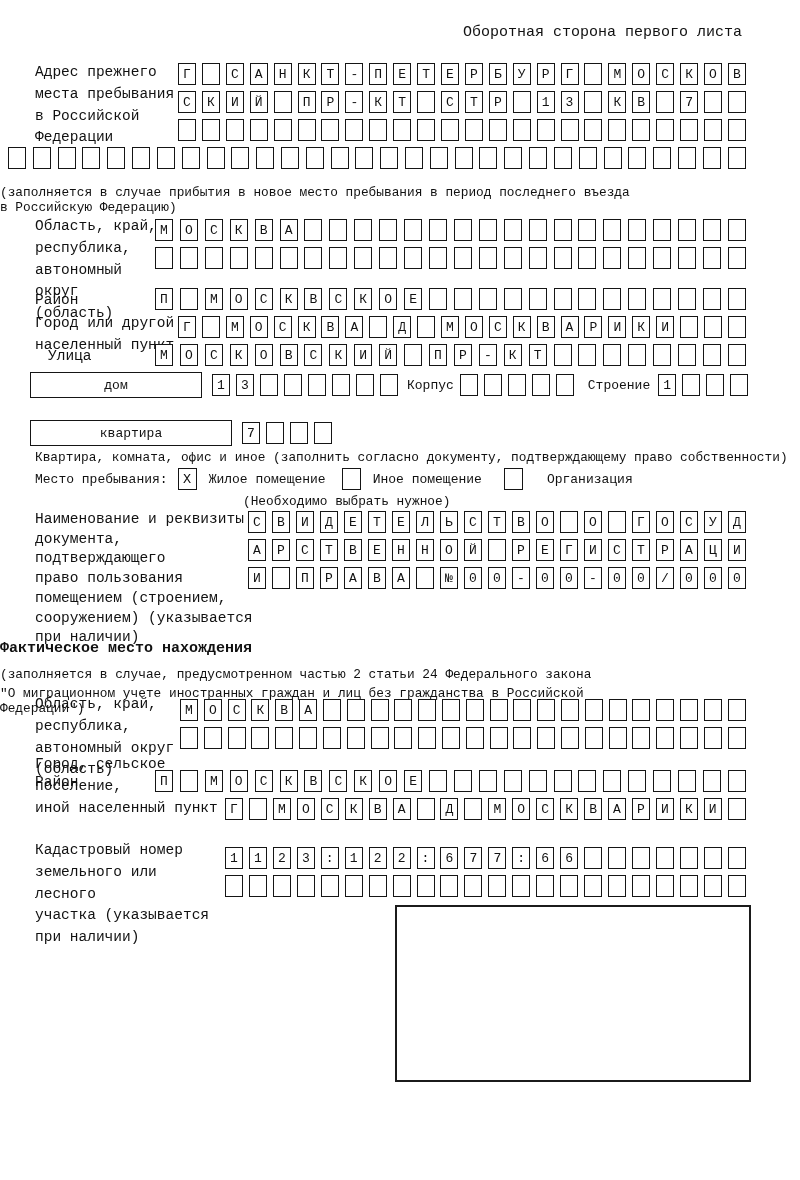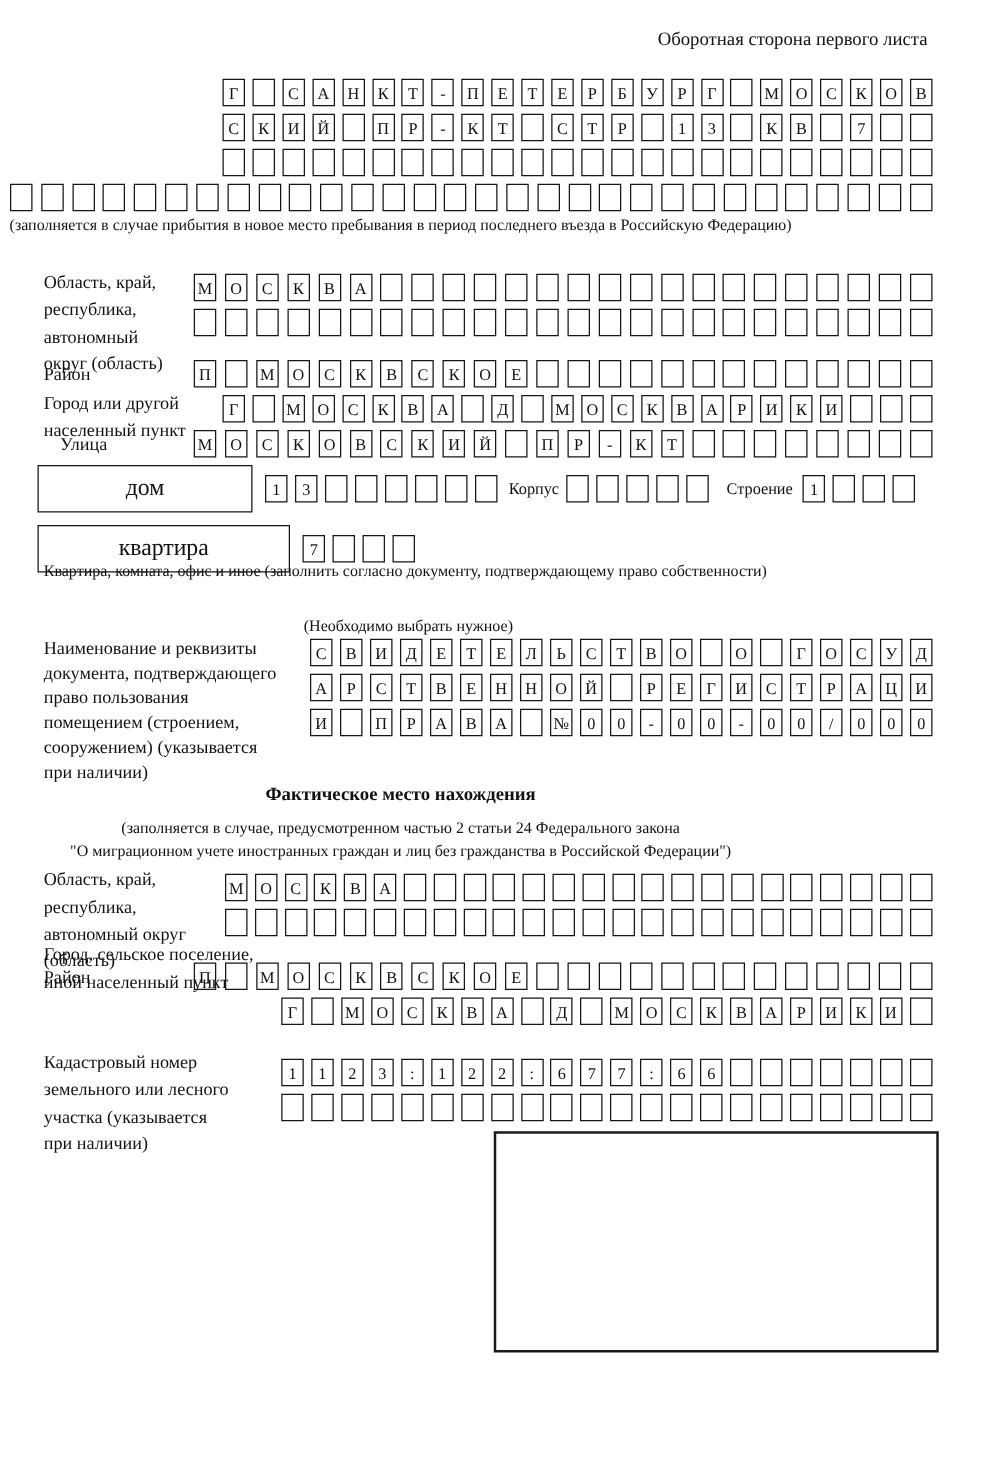--- a/index.html
+++ b/index.html
@@ -1,57 +1,61 @@
 <!DOCTYPE html>
 <html lang="ru"><head>
 <meta charset="utf-8">
 <style>
   html,body { margin:0; padding:0; background:#fff; }
   .page {
     position:relative; width:800px; height:1180px; background:#fff;
     font-family:"Liberation Serif","DejaVu Serif",serif; color:#111;
     overflow:hidden;
   }
-  .abs { position:absolute; }
+  .abs { position:absolute;font-family:Liberation Mono, monospace; }
   .flabel { font-size:14.5px; line-height:1.5; white-space:pre-line; }
   .tight  { line-height:1.36; }
   .caption { font-size:12.8px; white-space:pre-line; }
-  .center { left:0; width:641px; text-align:center; }
+  .center { left:0; width:641px; text-align:left;margin-top:12px; }
   .title  { font-weight:bold; font-size:15.5px; }
   .cellrow { display:flex; justify-content:space-between; }
   .cellgroup { display:flex; gap:6px; }
   .cell {
     box-sizing:border-box; flex:0 0 auto; width:18px; height:22px;
     border:1.6px solid #151515; background:#fff;
     display:flex; align-items:center; justify-content:center;
     font-size:13px; line-height:1;
   }
   .chk {
     box-sizing:border-box; width:19px; height:22px; border:1.6px solid #151515;
     display:inline-flex; align-items:center; justify-content:center;
     font-size:13.5px; flex:0 0 auto;
   }
   .widebox {
-    box-sizing:border-box; border:1.6px solid #151515; height:38px;
+    box-sizing:border-box; border:1.6px solid #151515; height:26px;
     display:flex; align-items:center; justify-content:center;
-    font-size:19px; flex:0 0 auto;
+    font-size:13px; flex:0 0 auto;
   }
   .inline-lbl { font-size:13px; flex:0 0 auto; }
   .hrow { display:flex; align-items:center; }
   .stamp-box { box-sizing:border-box; border:2px solid #1b1b1b; background:#fff; }
   .stamp-cap { font-size:13px; line-height:1.55; text-align:center; white-space:pre-line; }
   .note-right { font-size:15px; }
 </style>
 </head>
 <body>
 
 <div class="page">
 
   <div class="abs note-right" style="top:24px; right:58px;">Оборотная сторона первого листа</div>
 
+  <div class="abs flabel" style="left:35px; top:62px; width:150px;">Адрес прежнего
+места пребывания
+в Российской
+Федерации</div>
   <div class="abs cellrow" style="left:178px; top:63px;  width:568px;">
       <span class="cell">Г</span>
       <span class="cell"></span>
       <span class="cell">С</span>
       <span class="cell">А</span>
       <span class="cell">Н</span>
       <span class="cell">К</span>
       <span class="cell">Т</span>
       <span class="cell">-</span>
       <span class="cell">П</span>
@@ -333,20 +337,29 @@
     <div class="widebox" style="width:202px;">квартира</div>
     <div class="cellgroup" style="margin-left:10px;">
         <span class="cell">7</span>
         <span class="cell"></span>
         <span class="cell"></span>
         <span class="cell"></span>
       </div>
   </div>
   <div class="abs caption" style="left:35px; top:450px;">Квартира, комната, офис и иное (заполнить согласно документу, подтверждающему право собственности)</div>
 
+  <div class="abs hrow" style="left:35px; top:468px;">
+    <div class="inline-lbl">Место пребывания:</div>
+    <span class="chk" style="margin-left:10px;">X</span>
+    <div class="inline-lbl" style="margin-left:12px;">Жилое помещение</div>
+    <span class="chk" style="margin-left:16px;"></span>
+    <div class="inline-lbl" style="margin-left:12px;">Иное помещение</div>
+    <span class="chk" style="margin-left:22px;"></span>
+    <div class="inline-lbl" style="margin-left:24px;">Организация</div>
+  </div>
   <div class="abs caption" style="left:243px; top:494px;">(Необходимо выбрать нужное)</div>
 
   <div class="abs flabel tight" style="left:35px; top:510px; width:220px;">Наименование и реквизиты
 документа, подтверждающего
 право пользования
 помещением (строением,
 сооружением) (указывается
 при наличии)</div>
   <div class="abs cellrow" style="left:248px; top:511px; width:498px;">
       <span class="cell">С</span>

